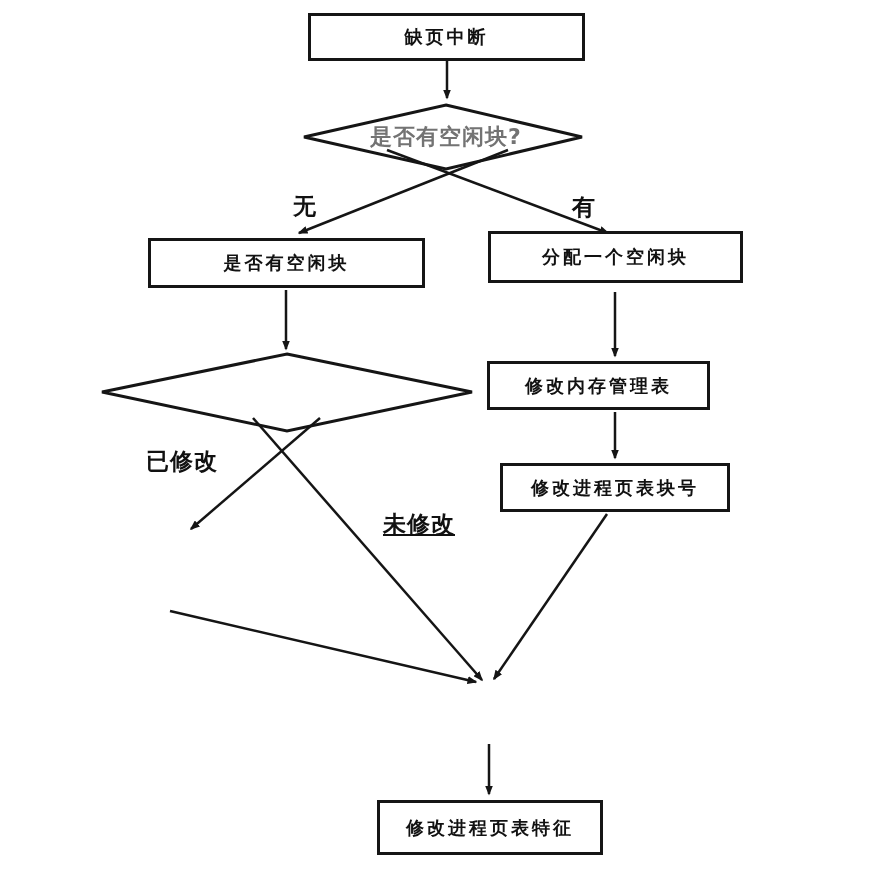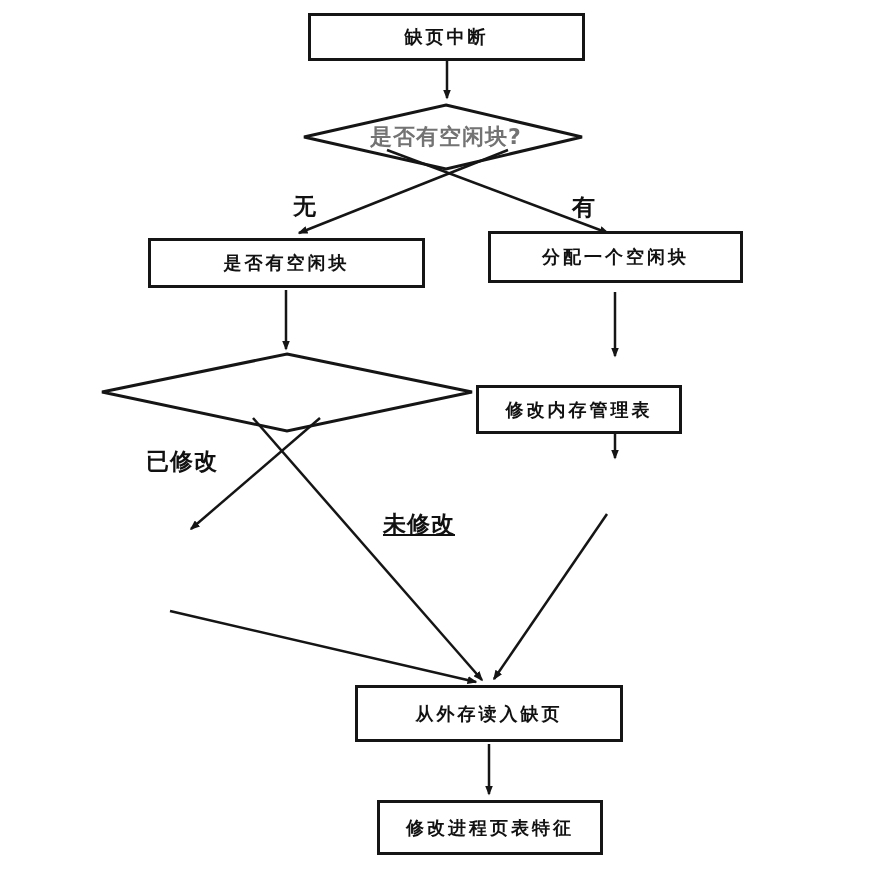--- a/index.html
+++ b/index.html
@@ -51,21 +51,21 @@
     color: #111111;
     font-size: 23px;
     font-weight: bold;
     letter-spacing: 1px;
     white-space: nowrap;
   }
   
   .n-start        { left: 308px; top: 13px;  width: 277px; height: 48px; }
   .n-select       { left: 148px; top: 238px; width: 277px; height: 50px; }
   .n-allocate     { left: 488px; top: 231px; width: 255px; height: 52px; }
-  .n-memtable     { left: 476px; top: 361px; width: 206px; height: 49px; margin-top: 24px; }
+  .n-memtable     { left: 487px; top: 361px; width: 223px; height: 49px; }
   .n-blockno      { left: 500px; top: 463px; width: 230px; height: 49px; }
   .n-writeback    { left: 40px;  top: 533px; width: 273px; height: 77px; }
   .n-readin       { left: 355px; top: 685px; width: 268px; height: 57px; }
   .n-features     { left: 377px; top: 800px; width: 226px; height: 55px; }
   
   .d-freeblock    { left: 330px; top: 119px; width: 232px; height: 36px; }
   .d-dirtyflag    { left: 122px; top: 374px; width: 330px; height: 36px; }
   
   .l-no           { left: 280px; top: 189px; width: 50px;  height: 34px; }
   .l-yes          { left: 559px; top: 190px; width: 50px;  height: 34px; }
@@ -97,21 +97,21 @@
     <line x1="253" y1="418" x2="482" y2="680" stroke="#151515" stroke-width="2.5" marker-end="url(#arrow)"></line>
     <line x1="170" y1="611" x2="476" y2="682" stroke="#151515" stroke-width="2.5" marker-end="url(#arrow)"></line>
     <line x1="607" y1="514" x2="494" y2="679" stroke="#151515" stroke-width="2.5" marker-end="url(#arrow)"></line>
     <line x1="489" y1="744" x2="489" y2="794" stroke="#151515" stroke-width="2.5" marker-end="url(#arrow)"></line>
   </svg>
 
   <div class="node n-start">缺页中断</div>
   <div class="node n-select">是否有空闲块</div>
   <div class="node n-allocate">分配一个空闲块</div>
   <div class="node n-memtable">修改内存管理表</div>
-  <div class="node n-readin">从外存读入缺页</div>
+  <div class="node n-blockno">修改进程页表块号</div>
   <div class="node n-features">修改进程页表特征</div>
 
   <div class="diamond-label d-freeblock">是否有空闲块?</div>
 
   <div class="edge-label l-no">无</div>
   <div class="edge-label l-yes">有</div>
   <div class="edge-label l-modified">已修改</div>
   <div class="edge-label l-notmodified">未修改</div>
 
 </div>

